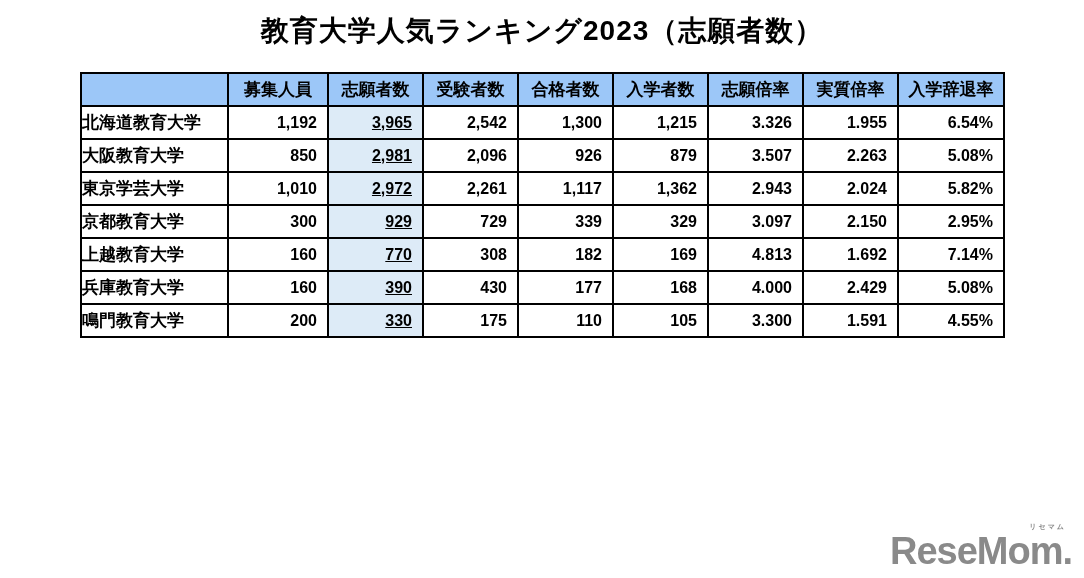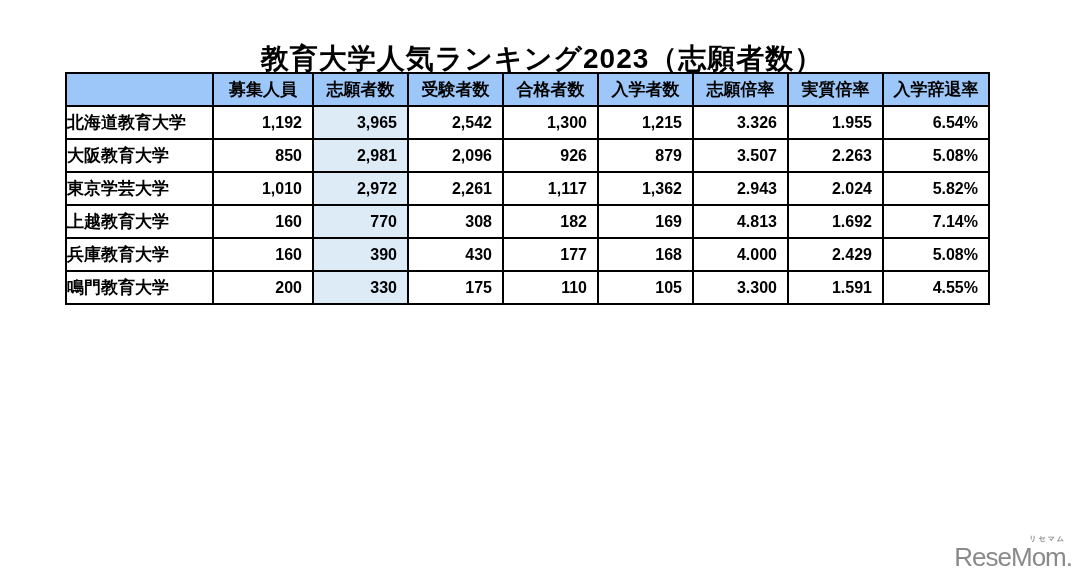--- a/index.html
+++ b/index.html
@@ -19,25 +19,24 @@
   }
   .page-title {
     position: absolute;
     top: 12px; left: 0;
     width: 100%;
     text-align: center;
     font-size: 28px;
     font-weight: bold;
     color: #000;
     letter-spacing: 1px;
-    margin-top: 28px;
   }
   table.ranking {
     position: absolute;
-    left: 65px; top: 72px;
+    left: 80px; top: 72px;
     border-collapse: collapse;
     table-layout: fixed;
     width: 925px;
   }
   .ranking th, .ranking td {
     border: 2px solid var(--border-color);
     height: 33px;
     font-weight: bold;
     font-size: 16px;
     color: #000;
@@ -56,39 +55,40 @@
     padding-left: 0;
     font-size: 17px;
   }
   .ranking tbody td {
     text-align: right;
     padding-right: 10px;
     background: #fff;
   }
   .ranking tbody td.hl {
     background: var(--highlight-bg);
+    text-decoration: underline;
   }
   .logo {
     position: absolute;
     right: 12px; bottom: 8px;
     text-align: right;
     color: var(--logo-color);
     line-height: 1;
   }
   .logo .ruby {
     display: block;
     font-size: 7px;
     letter-spacing: 2px;
     margin: 0 6px 2px 0;
     text-align: right;
     font-weight: bold;
   }
   .logo .wordmark {
-    font-size: 26px;
-    font-weight: normal;
+    font-size: 38px;
+    font-weight: bold;
     letter-spacing: -1px;
   }
 </style>
 </head>
 <body>
 
 <h1 class="page-title">教育大学人気ランキング2023（志願者数）</h1>
 
 <table class="ranking">
   <colgroup>
@@ -143,20 +143,31 @@
         <td>1,010</td>
         <td class="hl">2,972</td>
         <td>2,261</td>
         <td>1,117</td>
         <td>1,362</td>
         <td>2.943</td>
         <td>2.024</td>
         <td>5.82%</td>
       </tr>
       <tr>
+        <th class="rowname">京都教育大学</th>
+        <td>300</td>
+        <td class="hl">929</td>
+        <td>729</td>
+        <td>339</td>
+        <td>329</td>
+        <td>3.097</td>
+        <td>2.150</td>
+        <td>2.95%</td>
+      </tr>
+      <tr>
         <th class="rowname">上越教育大学</th>
         <td>160</td>
         <td class="hl">770</td>
         <td>308</td>
         <td>182</td>
         <td>169</td>
         <td>4.813</td>
         <td>1.692</td>
         <td>7.14%</td>
       </tr>

